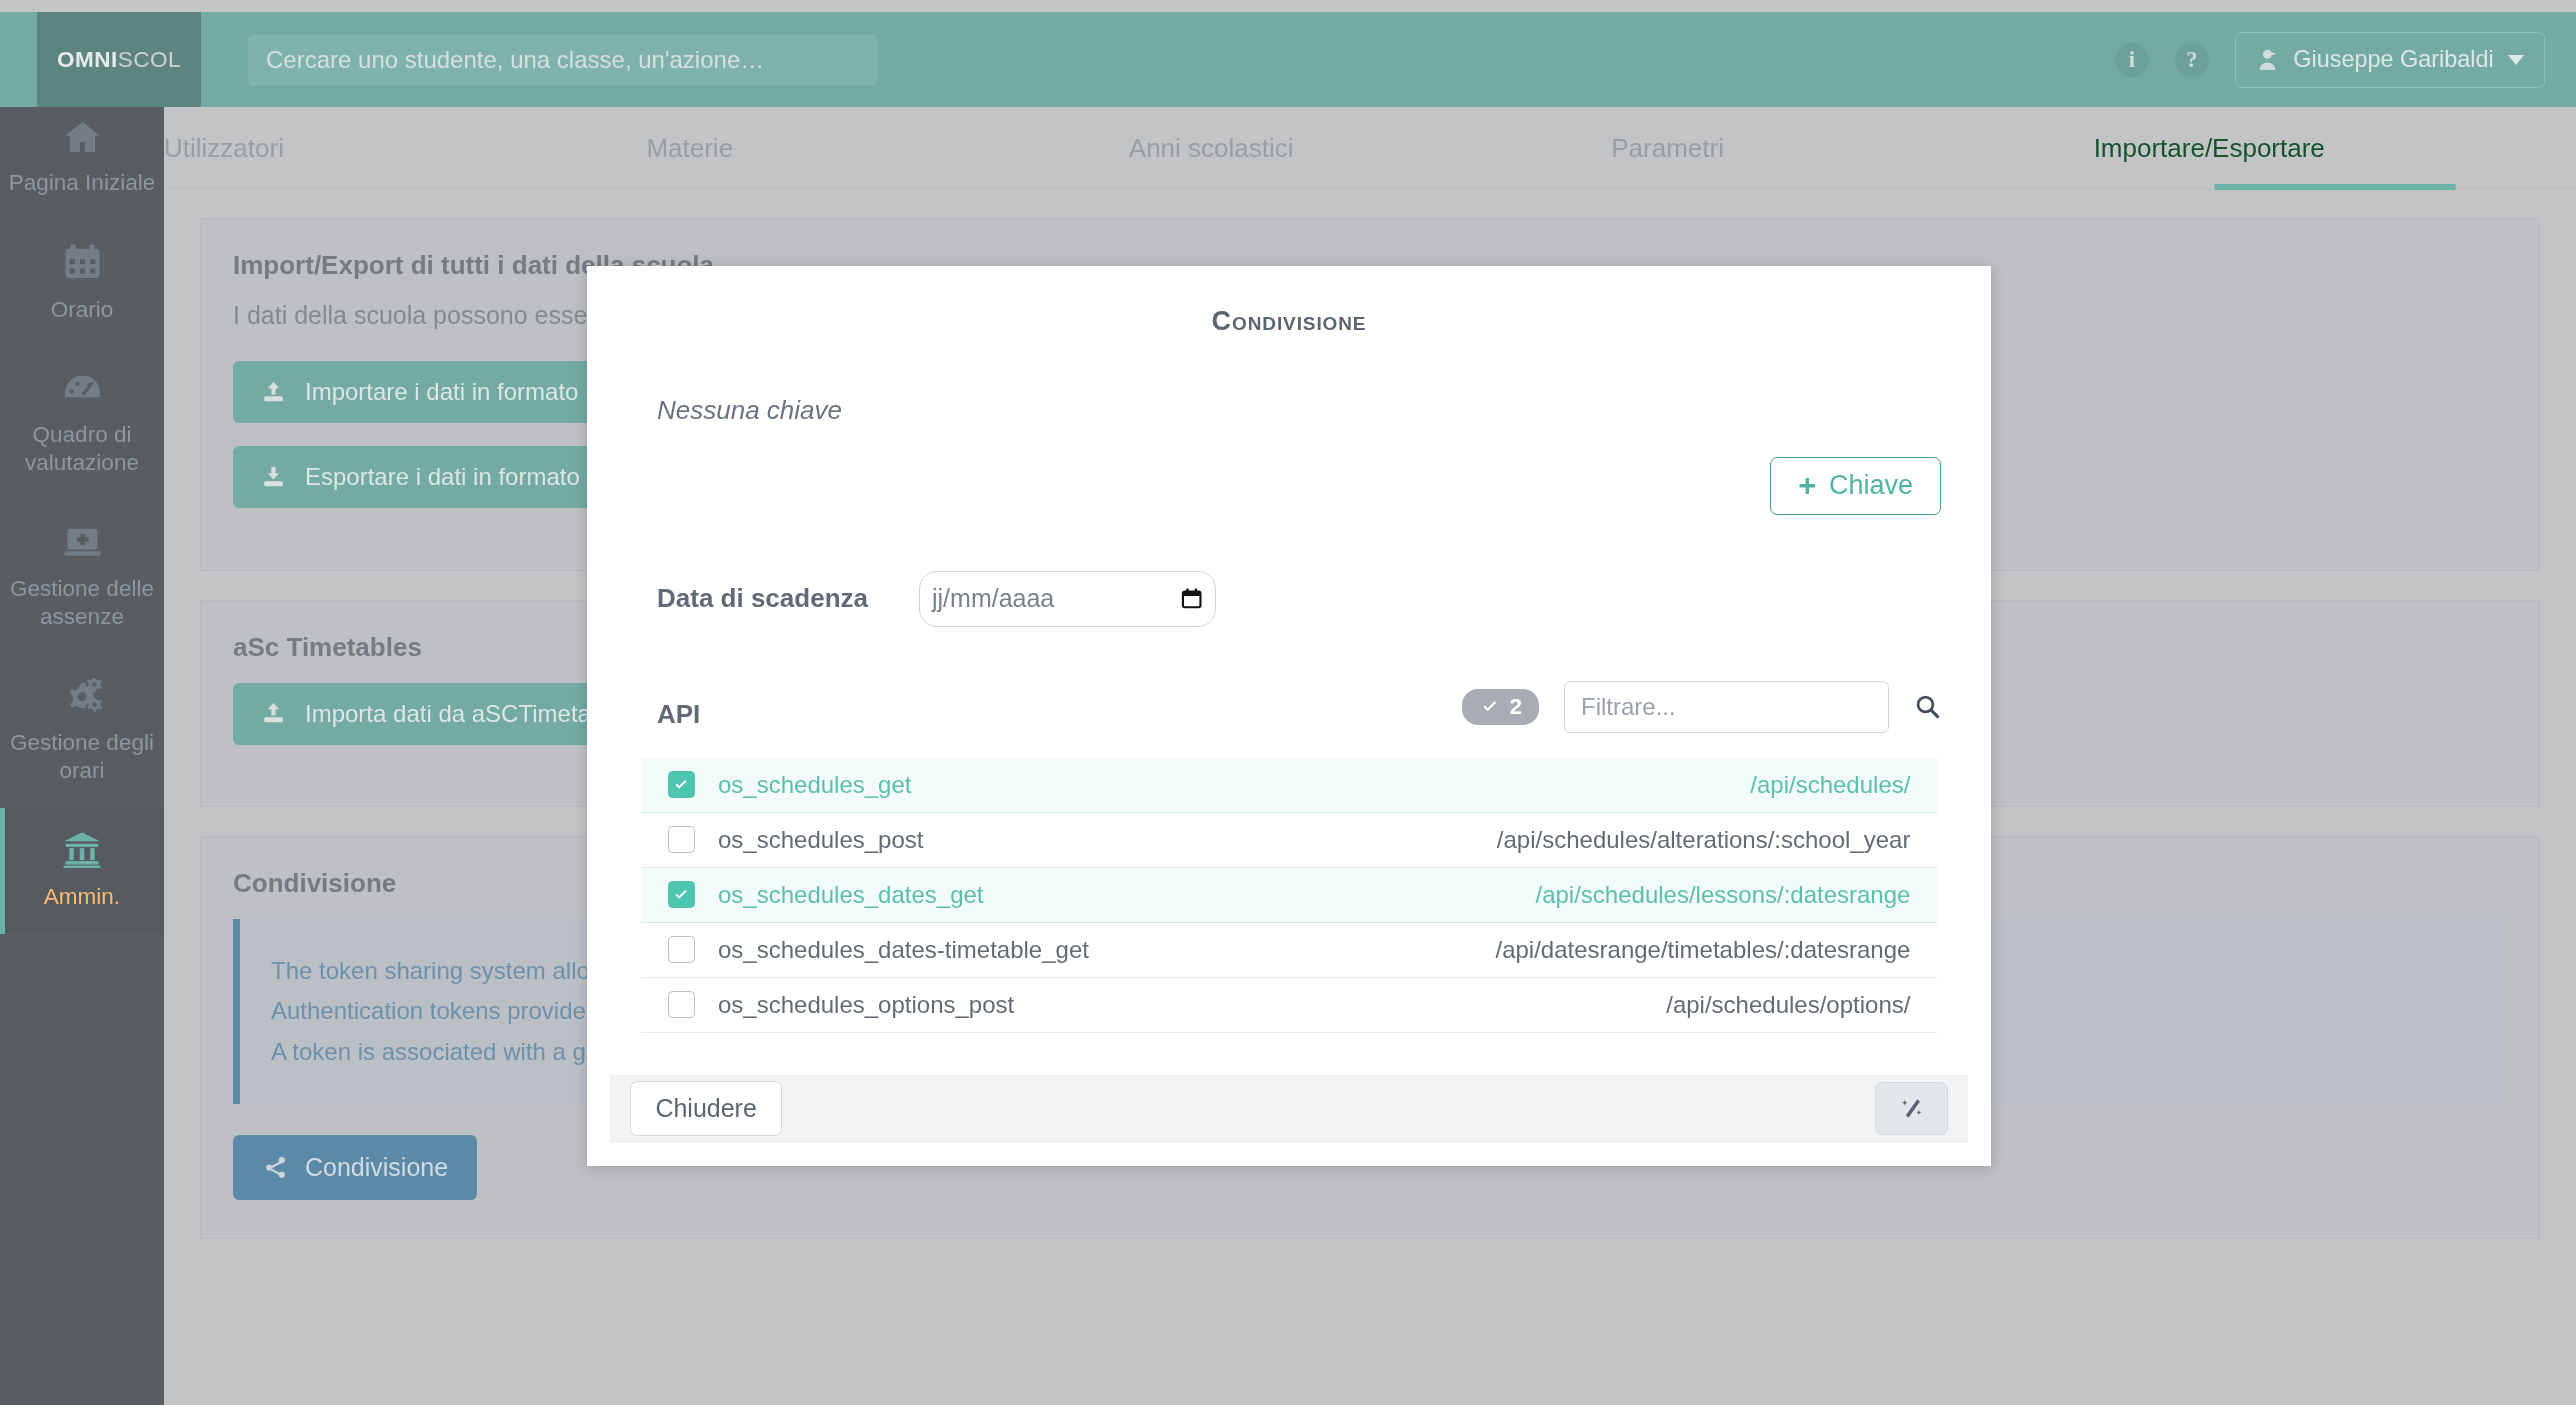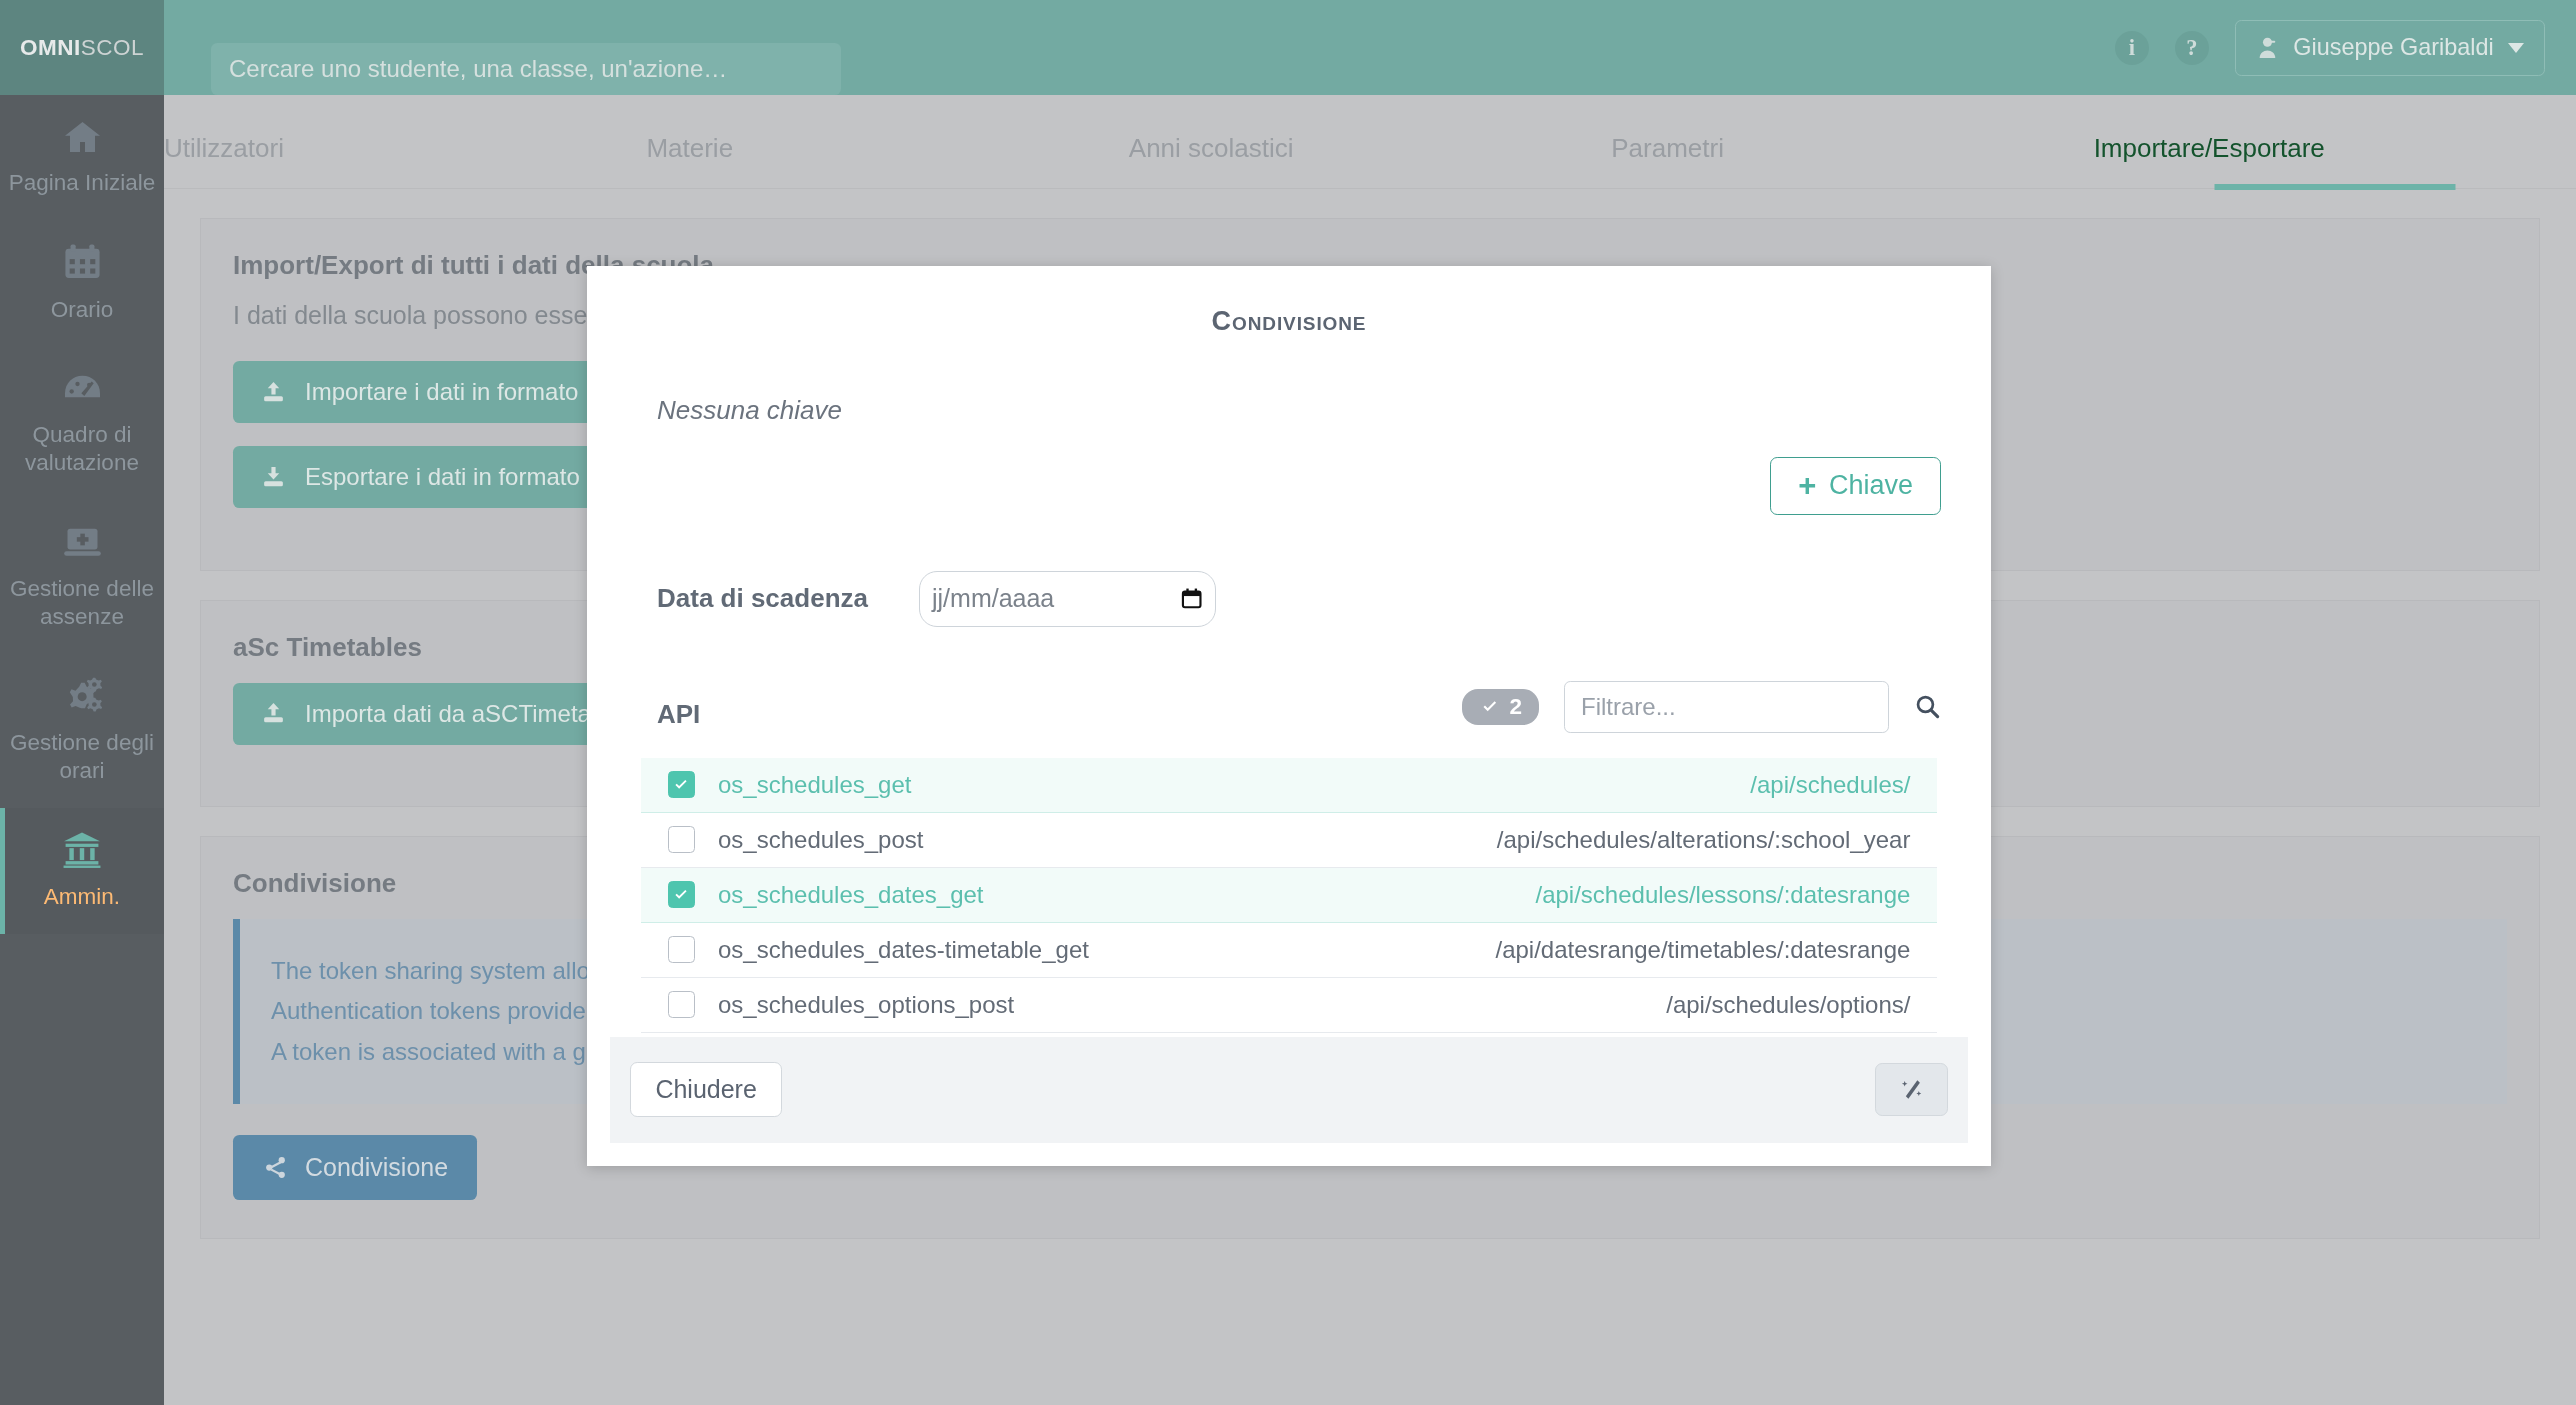--- a/index.html
+++ b/index.html
@@ -5,22 +5,22 @@
   * { box-sizing: border-box; margin: 0; padding: 0; }
   html, body {
     width: 2576px; height: 1406px;
     font-family: "Liberation Sans", sans-serif;
     overflow: hidden;
     background: #c3c4c6;
   }
 
   
   .topbar {
-    position: absolute; top: 0; left: 0; width: 2576px; height: 95px;
-    background: #73aaa2; display: flex; align-items: flex-end; z-index: 5;
+    position: absolute; top: 12px; left: 0; width: 2576px; height: 95px;
+    background: #73aaa2; display: flex; align-items: center; z-index: 5; padding-left: 37px;
   }
   .brand {
     width: 164px; height: 95px; background: #5d8580;
     display: flex; align-items: center; justify-content: center;
     color: #d6dadb; font-size: 22.5px; letter-spacing: 0.5px;
   }
   .brand b { font-weight: 700; color: #e7eaea; }
   .brand span { font-weight: 400; color: #cdd3d3; }
   .search-wrap { margin-left: 47px; }
   .search-input {
@@ -165,21 +165,21 @@
     width: 27px; height: 27px; border: 1.8px solid #b9bfc7; border-radius: 4.5px;
     background: #fff; flex: none;
   }
   .api-item.sel .cbx {
     background: #4ec5ae; border-color: #4ec5ae;
     display: flex; align-items: center; justify-content: center;
   }
   .cbx svg { display: block; }
 
   .modal-footer {
-    position: absolute; left: 23.4px; right: 23.4px; bottom: 23.4px; height: 106px;
+    position: absolute; left: 23.4px; right: 23.4px; bottom: 23.4px; height: 68px;
     background: #f1f3f5; display: flex; align-items: center;
     padding: 0 20px; justify-content: space-between;
   }
   .btn-close {
     background: #fff; border: 0.9px solid #d3d8dd; border-radius: 7.2px;
     font-size: 25px; color: #5a6370; padding: 11.7px 24px;
     font-family: "Liberation Sans", sans-serif;
   }
   .btn-wand {
     background: #e3e7eb; border: 0.9px solid #d3d8dd; border-radius: 7.2px;

